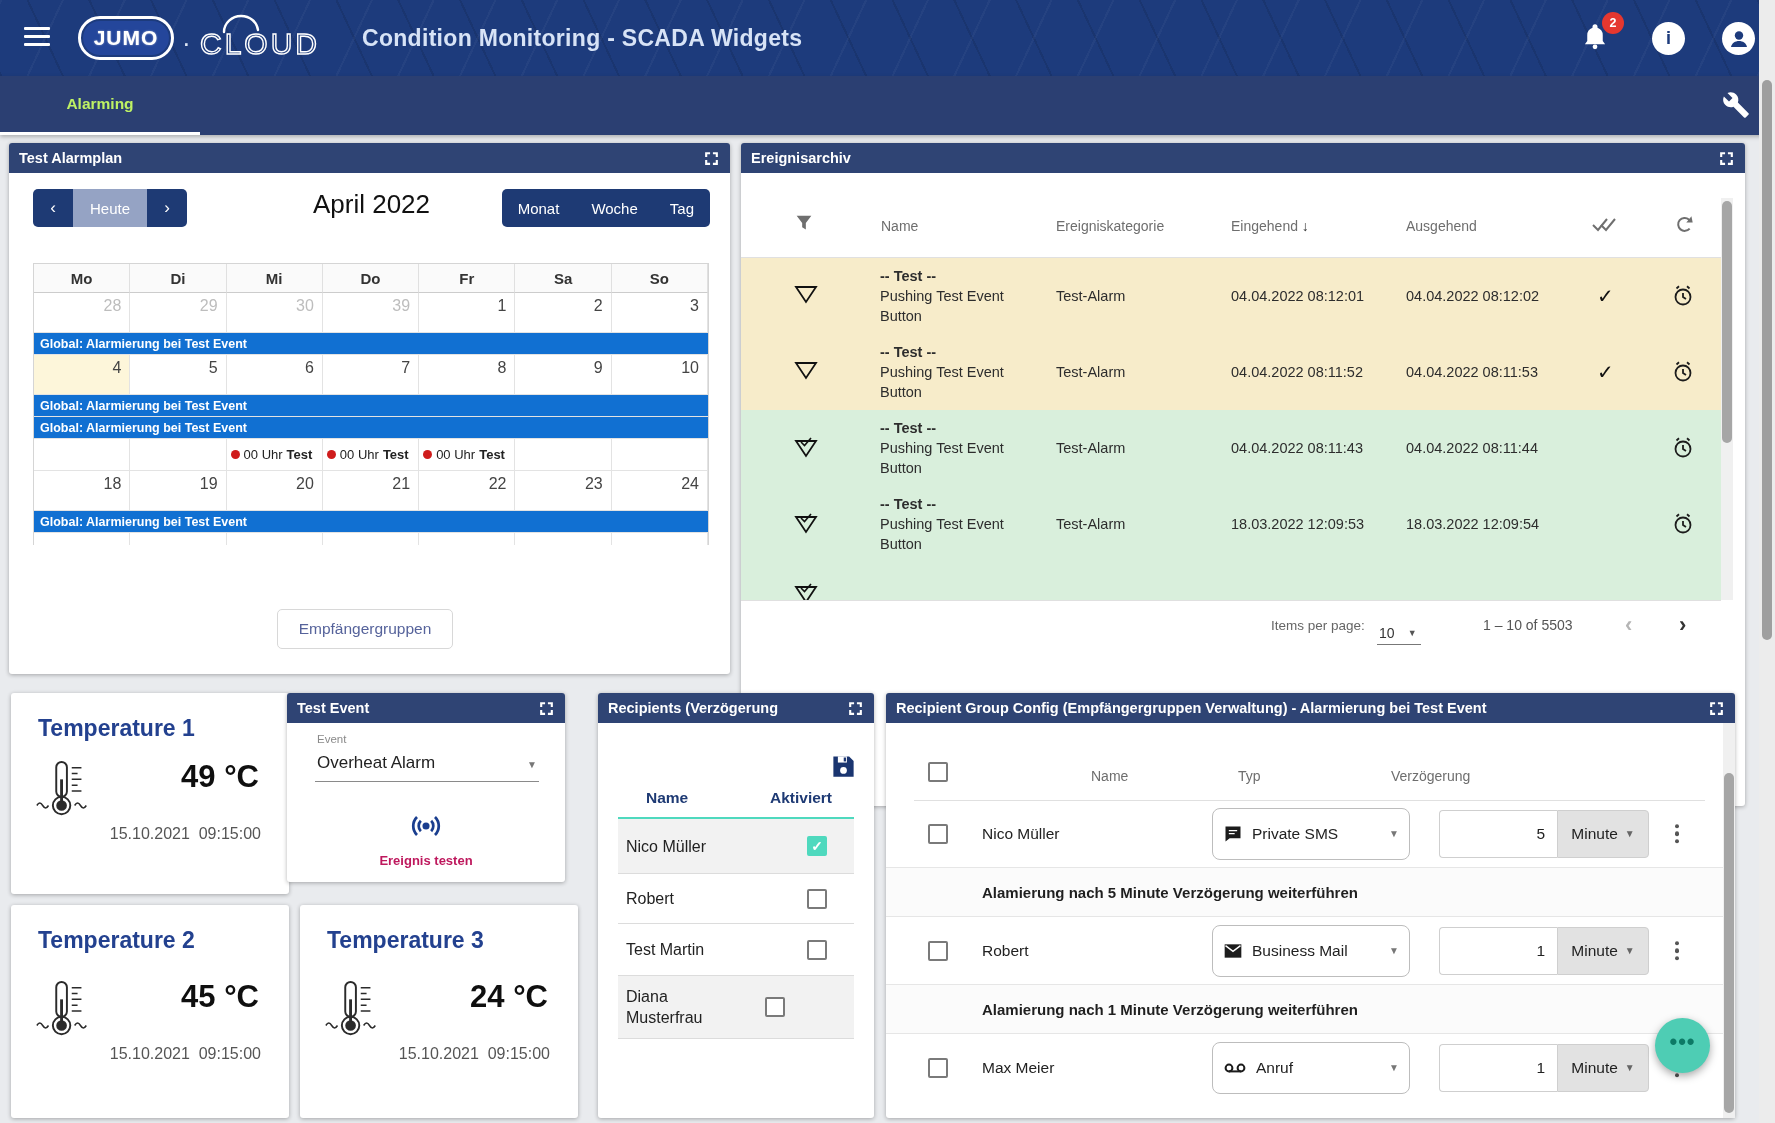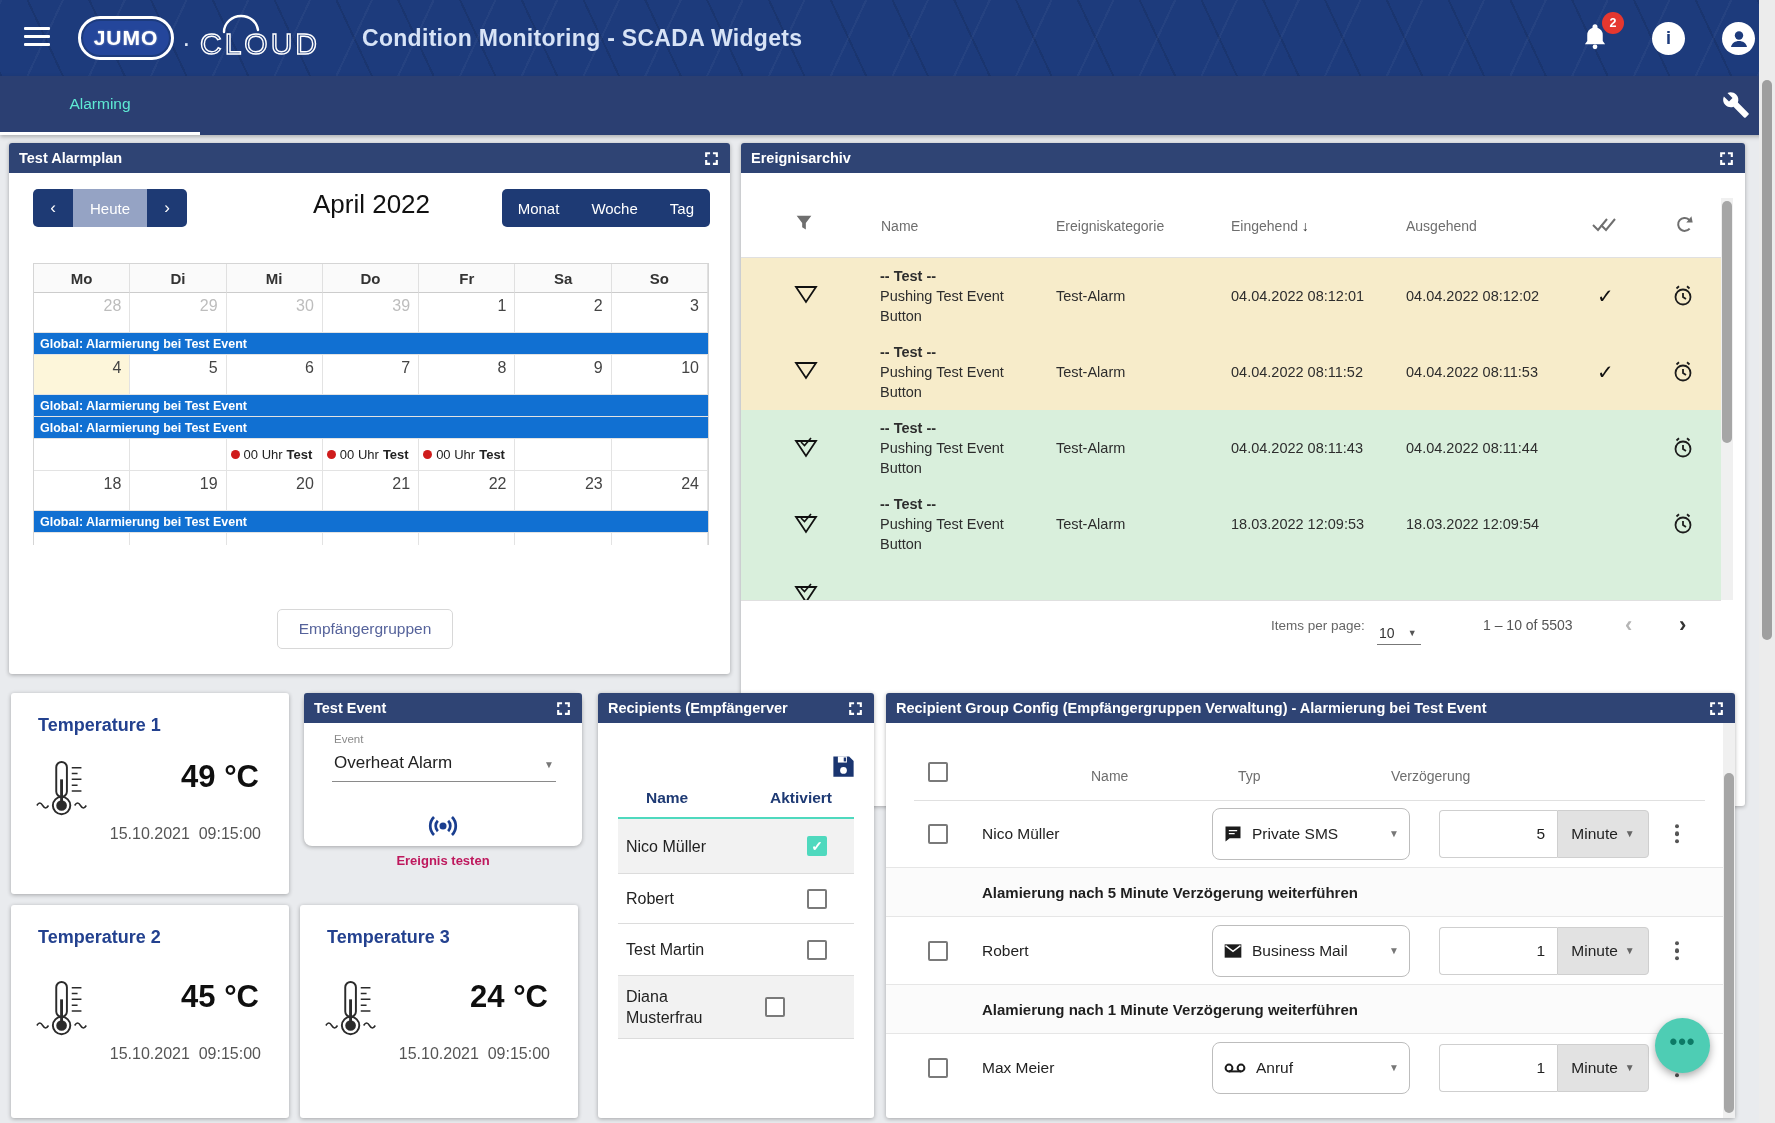--- a/index.html
+++ b/index.html
@@ -23,21 +23,21 @@
   .bell-wrap { position:absolute; left:1580px; top:20px; width:40px; height:40px; cursor:pointer; }
   .badge { position:absolute; left:22px; top:-8px; min-width:22px; height:22px; background:#e5372f; border-radius:11px;
     color:#fff; font-size:12.5px; font-weight:bold; display:flex; align-items:center; justify-content:center; }
   .disc { position:absolute; top:22px; width:33px; height:33px; background:#fff; border-radius:50%;
     display:flex; align-items:center; justify-content:center; cursor:pointer; }
   .disc.info-disc { left:1652px; color:#1d3b7c; font-weight:bold; font-size:18px; }
 
   
   .navbar { position:absolute; left:0; top:76px; width:1775px; height:59px; background:#2b3f72; box-shadow:0 2px 4px rgba(0,0,0,.25); }
   .nav-tab { position:absolute; left:0; top:0; width:200px; height:59px; display:flex; align-items:center; justify-content:center;
-    color:#5eead4; font-size:15.5px; font-weight:normal; border-bottom:3px solid #fff; cursor:pointer; }
+    color:#bef264; font-size:15.5px; font-weight:bold; border-bottom:3px solid #fff; cursor:pointer; }
   .wrench-btn { position:absolute; left:1722px; top:15px; width:30px; height:30px; cursor:pointer; }
 
   
   .panel { position:absolute; background:#fff; border-radius:3px; box-shadow:0 1px 4px rgba(0,0,0,.3); }
   .panel-header { height:30px; background:#2f4474; color:#fff; display:flex; align-items:center;
     padding:0 10px; font-size:14.5px; font-weight:bold; border-radius:3px 3px 0 0; white-space:nowrap; overflow:hidden; }
   .panel-header .ph-title { flex:1 1 auto; overflow:hidden; }
   .fs-icon { flex:0 0 auto; width:17px; height:17px; margin-left:8px; cursor:pointer; }
 
   
@@ -85,21 +85,21 @@
   .arc-pag { position:absolute; left:0; top:457px; width:980px; height:48px; border-top:1px solid #e0e0e0;
     color:#666; font-size:13.5px; }
   .pag-item { position:absolute; top:50%; transform:translateY(-50%); }
   .pp-value { border-bottom:1px solid #777; padding:0 26px 3px 2px; color:#333; font-size:14px; position:relative; cursor:pointer; }
   .pp-value .dd { position:absolute; right:4px; top:3px; font-size:9px; color:#555; }
   .pag-chevron { font-size:22px; font-weight:bold; cursor:pointer; }
   .scroll-thumb { position:absolute; background:#a6a6a6; border-radius:5px; }
   .scroll-track { position:absolute; background:#f0f0f0; }
 
   
-  .temp-title { position:absolute; left:27px; top:22px; font-size:18px; font-weight:bold; color:#23418f; }
+  .temp-title { position:absolute; left:27px; top:22px; font-size:23px; font-weight:bold; color:#23418f; }
   .temp-value { position:absolute; right:30px; top:66px; font-size:31px; font-weight:bold; color:#0f0f0f; }
   .temp-date { position:absolute; right:28px; top:132px; font-size:16px; color:#555; }
   .thermo { position:absolute; left:22px; top:64px; }
 
   
   .te-label { position:absolute; left:30px; top:40px; font-size:11.5px; color:#8a8a8a; }
   .te-select { position:absolute; left:28px; top:56px; width:224px; border-bottom:1px solid #8a8a8a; padding:4px 2px 8px 2px;
     font-size:17px; color:#222; cursor:pointer; }
   .te-select .dd { position:absolute; right:2px; top:10px; font-size:10px; color:#777; }
   .te-test { position:absolute; left:0; width:100%; top:118px; text-align:center; cursor:pointer; }
@@ -446,21 +446,21 @@
         <circle cx="29.5" cy="49" r="4.5" fill="#2b2b2b"></circle>
         <path d="M29.5 45V22" stroke-width="3"></path>
         <path d="M40 10h10M40 16h6M40 22h10M40 28h6M40 34h10" stroke-width="1.6"></path>
         <path d="M4 49q3-5 6 0t6 0 M43 49q3-5 6 0t6 0" stroke-width="1.6"></path>
       </g>
     </svg>
     <div class="temp-value">49 °C</div>
     <div class="temp-date"><span>15.10.2021</span>&nbsp;&nbsp;<span>09:15:00</span></div>
   </div>
 
-  <div class="panel" style="left:304px; top:693px; width:278px; height:153px;border-radius:8px;">
+  <div class="panel" style="left:287px; top:693px; width:278px; height:189px;">
     <div class="panel-header">
       <span class="ph-title">Test Event</span>
       <svg class="fs-icon" viewBox="0 0 24 24" fill="#ffffff">
           <path d="M3 3h7v3H6v4H3zM14 3h7v7h-3V6h-4zM3 14h3v4h4v3H3zM18 14h3v7h-7v-3h4z"></path>
         </svg>
     </div>
     <div class="te-label">Event</div>
     <div class="te-select">
       <span>Overheat Alarm</span>
       <span class="dd">▼</span>
@@ -470,21 +470,21 @@
         <circle cx="12" cy="11" r="2.6" fill="#1a3e8f" stroke="none"></circle>
         <path d="M8.2 14.8a5.4 5.4 0 0 1 0-7.6 M15.8 7.2a5.4 5.4 0 0 1 0 7.6"></path>
         <path d="M5.4 17.6a9.3 9.3 0 0 1 0-13.2 M18.6 4.4a9.3 9.3 0 0 1 0 13.2"></path>
       </svg>
       <span class="te-test-label">Ereignis testen</span>
     </div>
   </div>
 
   <div class="panel" style="left:598px; top:693px; width:276px; height:425px;">
     <div class="panel-header">
-      <span class="ph-title">Recipients (Empfängerver</span>
+      <span class="ph-title">Recipients (Verzögerung</span>
       <svg class="fs-icon" viewBox="0 0 24 24" fill="#ffffff">
           <path d="M3 3h7v3H6v4H3zM14 3h7v7h-3V6h-4zM3 14h3v4h4v3H3zM18 14h3v7h-7v-3h4z"></path>
         </svg>
     </div>
     <svg class="rcp-save" width="27" height="27" viewBox="0 0 24 24" fill="#1a3570">
       <path d="M3 3h14l4 4v14H3z"></path>
       <rect x="7" y="3" width="8" height="5.5" fill="#ffffff"></rect>
       <rect x="12.2" y="4" width="2" height="3.5" fill="#1a3570"></rect>
       <circle cx="12" cy="15.5" r="3" fill="#ffffff"></circle>
     </svg>

